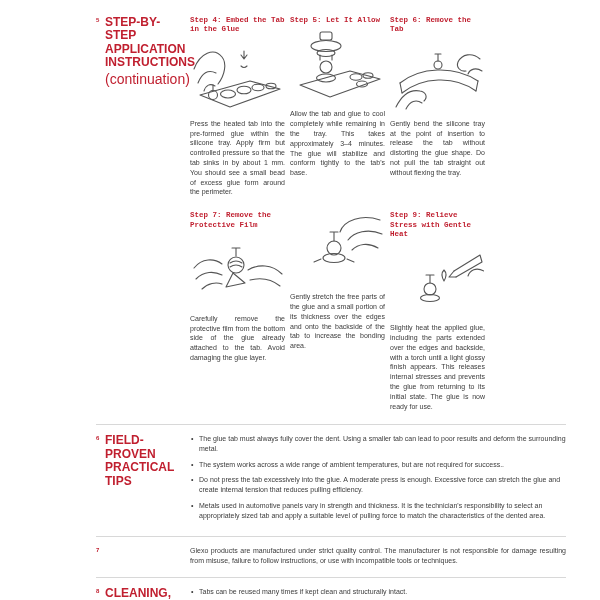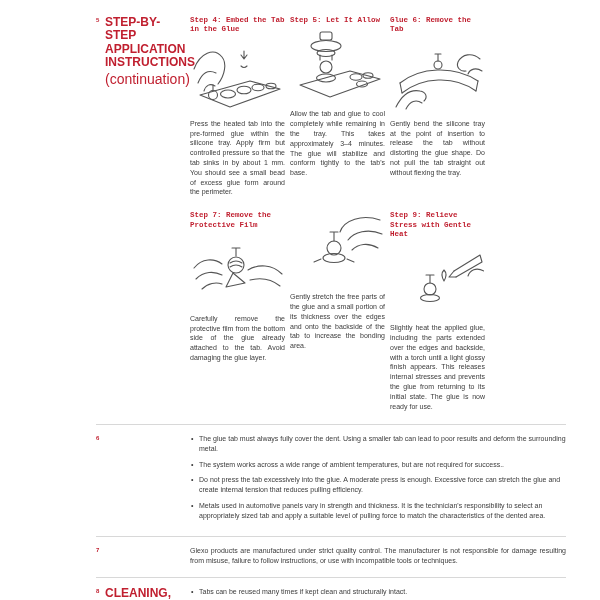--- a/index.html
+++ b/index.html
@@ -85,21 +85,21 @@
               <ellipse cx="34" cy="24" rx="9" ry="3.5"></ellipse>
               <path d="M28 26 v5 M40 26 v5"></path>
               <circle cx="34" cy="38" r="6"></circle>
               <ellipse cx="34" cy="49" rx="9.5" ry="4"></ellipse>
             </svg>
           </div>
           <div class="step-body">Allow the tab and glue to cool completely while remaining in the tray. This takes approximately 3–4 minutes. The glue will stabilize and conform tightly to the tab's base.</div>
         </div>
 
         <div class="step">
-          <div class="step-title">Glue 6: Remove the Tab</div>
+          <div class="step-title">Step 6: Remove the Tab</div>
           <div class="step-illo">
             <svg class="illo" width="92" height="74" viewBox="0 0 92 74">
               <path d="M8 44 C28 28 62 26 86 42"></path>
               <path d="M10 54 C30 38 62 36 84 52"></path>
               <path d="M8 44 L10 54 M86 42 L84 52"></path>
               <circle cx="46" cy="26" r="4"></circle>
               <path d="M46 22 v-7 M43 15 h6"></path>
               <path d="M4 68 C10 56 18 50 28 52 C34 53 36 58 32 62"></path>
               <path d="M14 70 C18 62 24 60 30 64"></path>
               <path d="M88 20 C80 13 70 15 66 23 C64 28 68 33 74 32"></path>
@@ -160,20 +160,21 @@
 
       </div>
     </div>
   </div>
 
   <hr class="rule rule-steps">
 
   <div class="section">
     <div class="section-left">
       <span class="sec-num">6</span>
+      <div class="sec-heading">FIELD-PROVEN PRACTICAL TIPS</div>
     </div>
     <div class="section-right">
       <ul class="bullets spaced">
         <li>The glue tab must always fully cover the dent. Using a smaller tab can lead to poor results and deform the surrounding metal.</li>
         <li>The system works across a wide range of ambient temperatures, but are not required for success..</li>
         <li>Do not press the tab excessively into the glue. A moderate press is enough. Excessive force can stretch the glue and create internal tension that reduces pulling efficiency.</li>
         <li>Metals used in automotive panels vary in strength and thickness. It is the technician's responsibility to select an appropriately sized tab and apply a suitable level of pulling force to match the characteristics of the dented area.</li>
       </ul>
     </div>
   </div>

